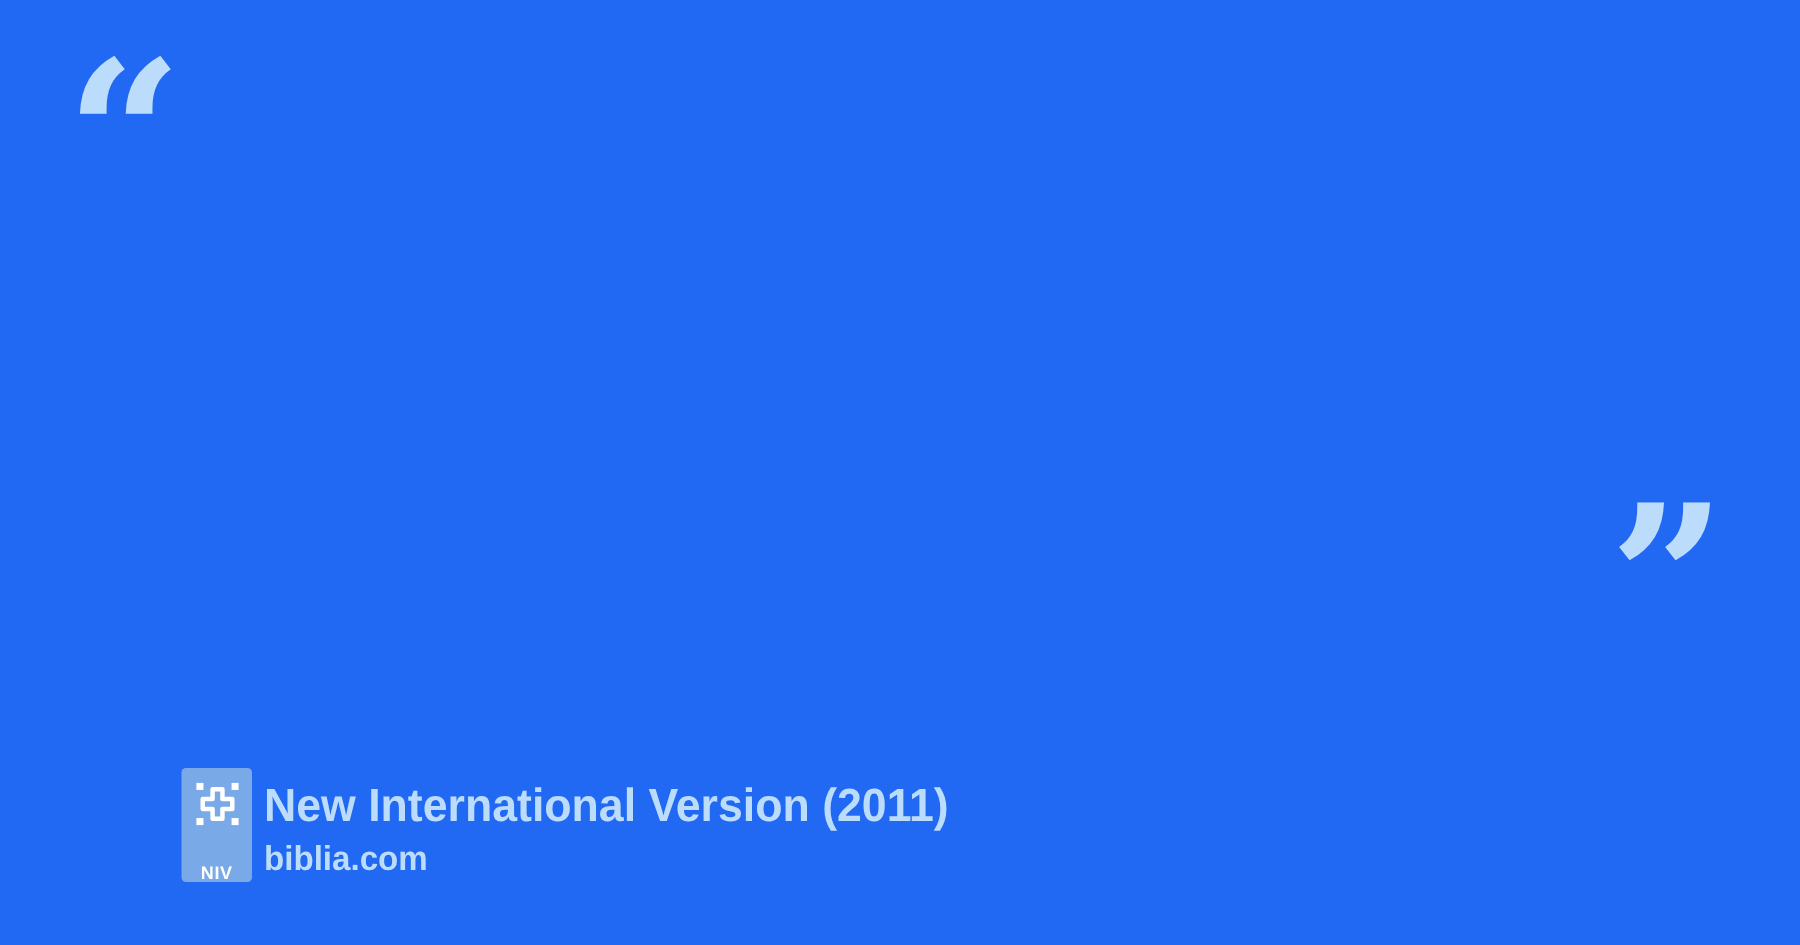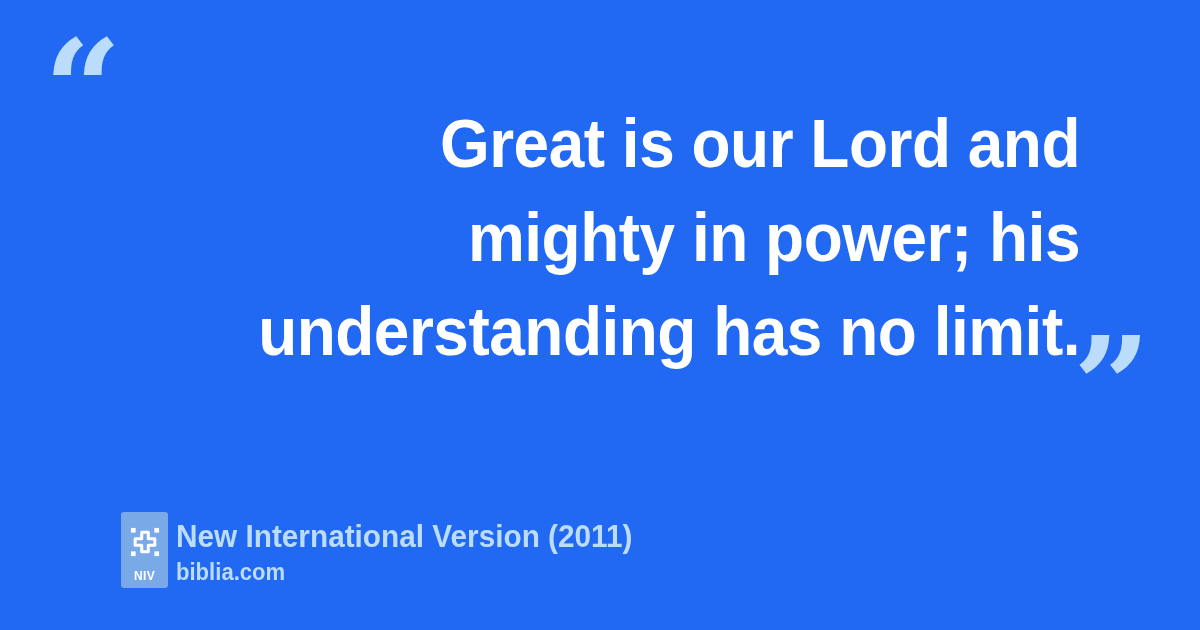--- a/index.html
+++ b/index.html
@@ -71,21 +71,21 @@
   }
 
   .niv-logo {
     width: 47px;
     height: 76px;
     background: #7aa9e8;
     border-radius: 3px;
     display: flex;
     flex-direction: column;
     align-items: center;
-    justify-content: center;
+    justify-content: space-between;
     flex: 0 0 auto;
     padding-top: 9px;
     box-sizing: border-box;
   }
   .niv-logo .glyph {
     width: 30px;
     height: 30px;
     display: block;
   }
   .niv-logo .niv-text {
@@ -124,25 +124,20 @@
     transform-origin: left center;
   }
 </style>
 </head>
 <body>
 
 <div class="card">
 
   <div class="quote-mark quote-open">“</div>
 
-  <div class="quote-block">
-    <div class="quote-line">Great is our Lord and</div>
-    <div class="quote-line">mighty in power; his</div>
-    <div class="quote-line">understanding has no limit.</div>
-  </div>
 
   <div class="quote-mark quote-close">”</div>
 
   <div class="attribution">
 
     <div class="niv-logo">
       <svg class="glyph" viewBox="0 0 32 32">
 
         <rect x="1" y="1" width="5" height="5" fill="#ffffff"></rect>
         <rect x="26" y="1" width="5" height="5" fill="#ffffff"></rect>

